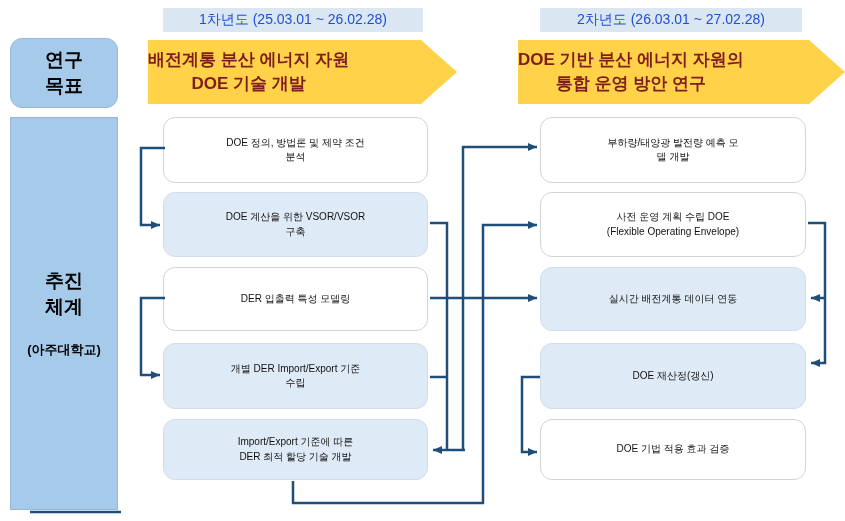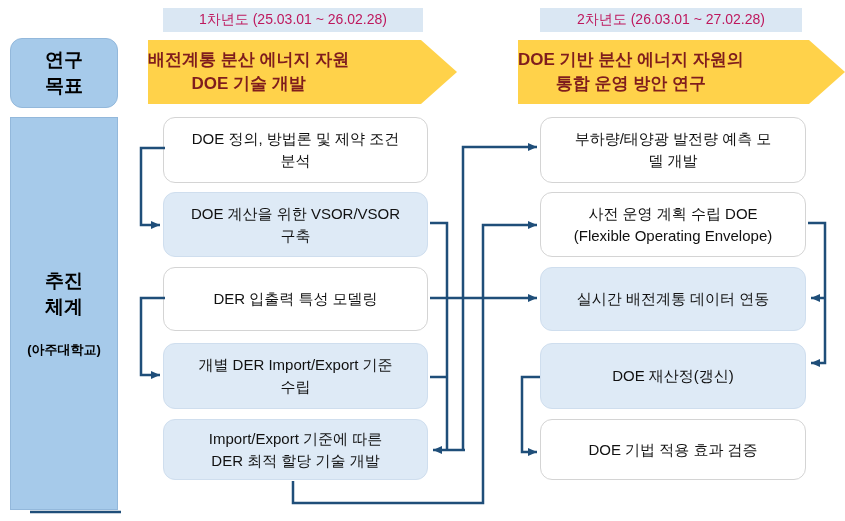--- a/index.html
+++ b/index.html
@@ -3,21 +3,21 @@
 <meta charset="utf-8">
 <style>
   html,body { margin:0; padding:0; background:#fff; }
   #stage {
     position:relative; width:845px; height:521px; background:#ffffff;
     font-family:"Liberation Sans", sans-serif; color:#000; overflow:hidden;
   }
   .yearbar {
     position:absolute; top:8px; height:24px; background:#DAE7F3;
     display:flex; align-items:center; justify-content:center;
-    font-size:14px; color:#be185d;
+    font-size:14px; color:#1d4ed8;
   }
   #bar1 { left:163px; width:260px; }
   #bar2 { left:540px; width:262px; }
 
   .sidelabel {
     position:absolute; left:10px; width:108px; background:#A6CAEA;
     border:1px solid #93B8DB; box-sizing:border-box;
     display:flex; flex-direction:column; align-items:center; justify-content:center;
     font-weight:bold; font-size:19px; line-height:1.35; text-align:center;
     white-space:pre-line;
@@ -33,21 +33,21 @@
     font-weight:bold; font-size:17px; line-height:1.4;
     padding-right:36px; box-sizing:border-box; white-space:pre-line; color:#7f1d1d;
   }
   #banner1 { left:148px; width:309px; }
   #banner2 { left:518px; width:327px; }
 
   .task {
     position:absolute; background:#ffffff; border:1.5px solid #D4D4D4;
     border-radius:12px; box-sizing:border-box;
     display:flex; align-items:center; justify-content:center; text-align:center;
-    font-size:15px; line-height:1.45; color:#111; white-space:pre-line;
+    font-size:10px; line-height:1.45; color:#111; white-space:pre-line;
     padding:2px 10px;
   }
   .task.hl { background:#DEEAF6; border-color:#CFDEEE; }
   .col1 { left:163px; width:265px; }
   .col2 { left:540px; width:266px; }
   .row1 { top:117px; height:66px; }
   .row2 { top:192px; height:65px; }
   .row3 { top:267px; height:64px; }
   .row4 { top:343px; height:66px; }
   .row5 { top:419px; height:61px; }

